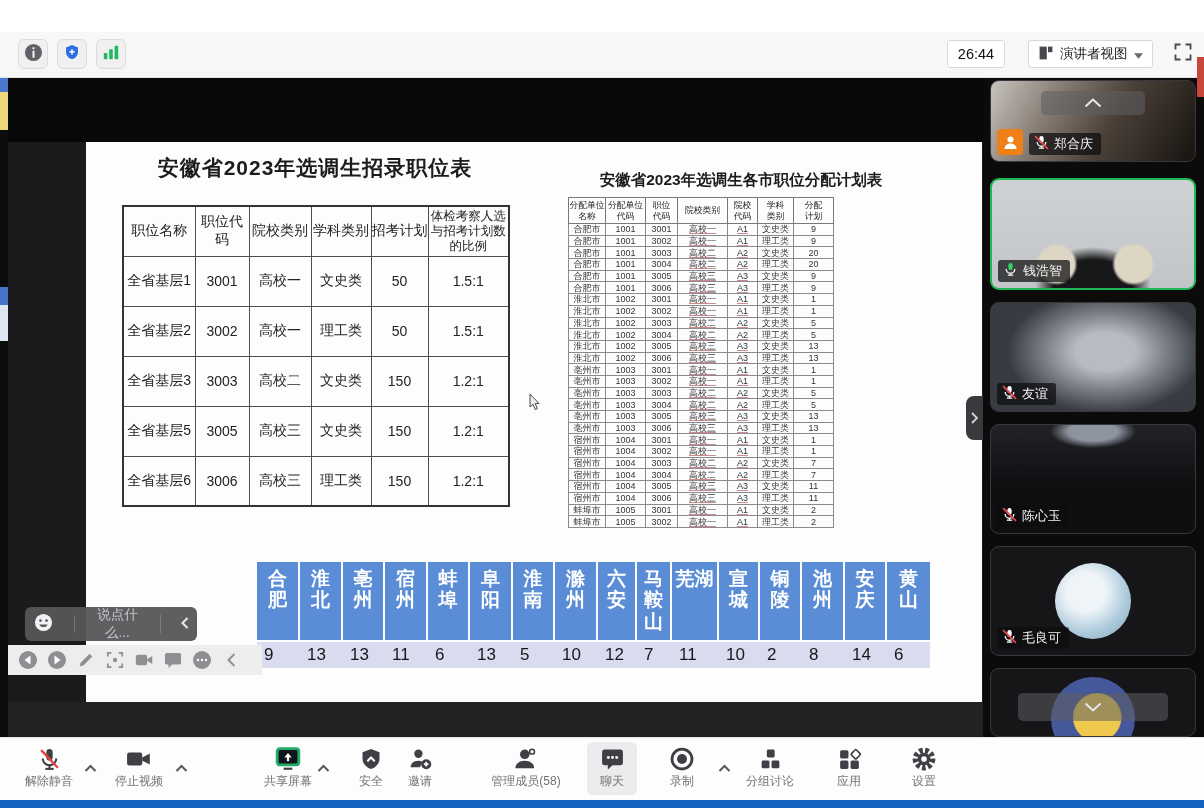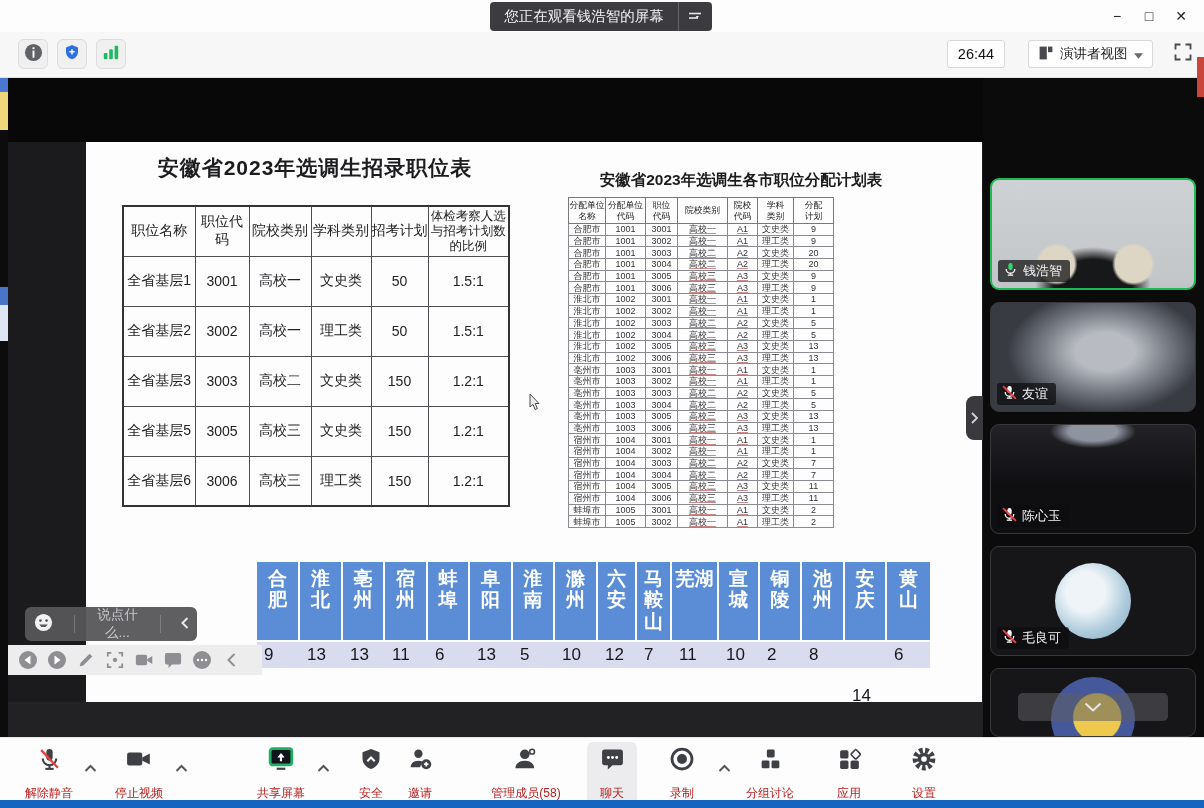--- a/index.html
+++ b/index.html
@@ -65,48 +65,31 @@
   .v5, .v6 { background:#161619; }
   .avatar { position:absolute; left:50%; transform:translateX(-50%); border-radius:50%; }
   .av5 { top:16px; width:76px; height:76px; background:radial-gradient(circle at 40% 38%,#eef4f8 0 30%,#aecbdc 62%,#7fa3b8 100%); }
   .av6 { top:8px; width:84px; height:84px; background:radial-gradient(circle at 55% 48%,#eec94e 0 37%,#46589c 39%); }
   .namebar { position:absolute; left:6px; bottom:6px; background:rgba(12,12,14,.72); border-radius:3px; padding:2px 8px 2px 5px; display:flex; align-items:center; gap:5px; font-size:13px; color:#f2f2f4; white-space:nowrap; }
   .badge { position:absolute; left:6px; bottom:6px; width:26px; height:26px; background:#ef8018; border-radius:4px; display:flex; align-items:center; justify-content:center; }
   .tscroll { position:absolute; left:50%; transform:translateX(-50%); background:rgba(95,95,99,.55); border-radius:5px; display:flex; align-items:center; justify-content:center; cursor:pointer; }
 
   
   .toolbar { position:absolute; top:737px; left:0; width:1204px; height:63px; background:#fdfdfe; border-top:1px solid #e6e6e6; }
-  .titem { position:absolute; top:8px; transform:translateX(-50%); display:flex; flex-direction:column; align-items:center; gap:13px; font-size:12px; color:#b91c1c; white-space:nowrap; cursor:pointer; }
+  .titem { position:absolute; top:8px; transform:translateX(-50%); display:flex; flex-direction:column; align-items:center; gap:1px; font-size:12px; color:#737373; white-space:nowrap; cursor:pointer; }
   .titem .ic { width:26px; height:26px; display:flex; align-items:center; justify-content:center; }
   .titem.active { background:#ececee; border-radius:6px; padding:4px 12px 5px; top:4px; }
   .tchev { position:absolute; top:24px; transform:translateX(-50%); width:16px; height:12px; display:flex; align-items:center; justify-content:center; cursor:pointer; }
   .taskbar { position:absolute; top:800px; left:0; width:1204px; height:8px; background:#1565c0; }
 </style>
 </head>
 <body>
 
 <div class="app">
 
-  <div class="titlebar">
-    <div class="pill">
-      <span class="pill-text">您正在观看钱浩智的屏幕</span>
-      <span class="pill-menu">
-        <svg width="16" height="12" viewBox="0 0 16 12">
-            <line x1="1" y1="2.5" x2="13" y2="2.5" stroke="#e8e8ea" stroke-width="1.6"></line>
-            <line x1="1" y1="7" x2="10" y2="7" stroke="#e8e8ea" stroke-width="1.6"></line>
-            <path d="M11.5 7l4 0-2 3.4z" fill="#e8e8ea" transform="translate(-1.5,-0.6) scale(0.8)"></path>
-          </svg>
-      </span>
-    </div>
-    <div class="win-controls">
-      <span class="wc">−</span>
-      <span class="wc">□</span>
-      <span class="wc">✕</span>
-    </div>
-  </div>
 
   <div class="statusbar">
     <div class="sb-btn" style="left:18px">
       <span><svg width="19" height="19" viewBox="0 0 20 20">
             <circle cx="10" cy="10" r="9" fill="#5f6368"></circle>
             <rect x="9" y="4.5" width="2" height="2" fill="#fff"></rect>
             <rect x="9" y="8" width="2" height="7.5" fill="#fff"></rect>
           </svg></span>
     </div>
     <div class="sb-btn" style="left:57px">
@@ -524,21 +507,21 @@
             <div class="n" style="width: 42px;">6</div>
             <div class="n" style="width: 43px;">13</div>
             <div class="n" style="width: 42px;">5</div>
             <div class="n" style="width: 43px;">10</div>
             <div class="n" style="width: 39px;">12</div>
             <div class="n" style="width: 35px;">7</div>
             <div class="n" style="width: 47px;">11</div>
             <div class="n" style="width: 41px;">10</div>
             <div class="n" style="width: 42px;">2</div>
             <div class="n" style="width: 43px;">8</div>
-            <div class="n" style="width: 42px; margin-top: 41px;">14</div>
+            <div class="n" style="width: 42px;">14</div>
             <div class="n" style="width: 43px;">6</div>
           </div>
       </div>
 
       <div class="share-bottom"></div>
 
       <div class="mini-strip">
         <span class="mini-ic">
             <svg width="20" height="20" viewBox="0 0 20 20">
               <circle cx="10" cy="10" r="9" fill="#8f8f93"></circle>
@@ -610,20 +593,43 @@
       </div>
 
       <span class="cursor">
         <svg width="12" height="17" viewBox="0 0 12 17">
             <polygon points="1,0 1,13 4,10.4 6.2,15.6 8.4,14.6 6.2,9.5 10,9.5" fill="#ececec" stroke="#4a4a4a" stroke-width="1"></polygon>
           </svg>
       </span>
     </div>
 
     <div class="sidebar" id="participants">
+        <div class="tile v1" style="top: 2px; height: 82px;">
+          <div class="tscroll" style="top: 10px; width: 104px; height: 24px;">
+            <svg width="18" height="10" viewBox="0 0 18 10" fill="none" stroke="#e8e8ea" stroke-width="2">
+              <path d="M1.5 8.5L9 1.5l7.5 7"></path>
+            </svg>
+          </div>
+          <div class="badge">
+            <svg width="17" height="17" viewBox="0 0 20 20">
+              <circle cx="10" cy="6.5" r="3.6" fill="#fff"></circle>
+              <path d="M3 17.5c0-3.9 3.1-6.3 7-6.3s7 2.4 7 6.3z" fill="#fff"></path>
+            </svg>
+          </div>
+          <div class="namebar" style="left: 38px;">
+            <span><svg width="15" height="15" viewBox="0 0 14 14" fill="none" stroke="#fff" stroke-width="1.2">
+                <rect x="5" y="1" width="4" height="6.5" rx="2" fill="#fff" stroke="none"></rect>
+                <path d="M3 6.5a4 4 0 0 0 8 0"></path>
+                <line x1="7" y1="10.5" x2="7" y2="12"></line>
+                <line x1="4.5" y1="12.3" x2="9.5" y2="12.3"></line>
+                <line x1="1" y1="1" x2="13" y2="13" stroke="#e5484d" stroke-width="1.7"></line>
+              </svg></span>
+            <span>郑合庆</span>
+          </div>
+        </div>
         <div class="tile v2 active" style="top: 100px; height: 112px;">
           <div class="namebar">
             <span><svg width="15" height="15" viewBox="0 0 14 14" fill="none" stroke="#fff" stroke-width="1.2">
                 <rect x="5" y="1" width="4" height="6.5" rx="2" fill="#2fd566" stroke="none"></rect>
                 <path d="M3 6.5a4 4 0 0 0 8 0"></path>
                 <line x1="7" y1="10.5" x2="7" y2="12"></line>
                 <line x1="4.5" y1="12.3" x2="9.5" y2="12.3"></line>
               </svg></span>
             <span>钱浩智</span>
           </div>
@@ -702,21 +708,21 @@
             <path d="M15 11.5v-3l7-3.5v10z" fill="#3f3f46"></path>
           </svg>
         </span>
         <span>停止视频</span>
       </div>
       <div class="tchev" style="left: 181px;">
         <svg width="13" height="9" viewBox="0 0 13 9" fill="none" stroke="#55555a" stroke-width="2">
           <path d="M1.5 7L6.5 2l5 5"></path>
         </svg>
       </div>
-      <div class="titem" style="left: 281px;">
+      <div class="titem" style="left: 288px;">
         <span class="ic">
           <svg width="26" height="26" viewBox="0 0 24 24">
             <rect x="2" y="2.5" width="20" height="15" rx="2.5" fill="#10151c" stroke="#1fae63" stroke-width="2.6"></rect>
             <path d="M11 14v-3.4H8.6L12 6.4l3.4 4.2H13V14z" fill="#fff"></path>
             <line x1="8" y1="21" x2="16" y2="21" stroke="#3f3f46" stroke-width="2"></line>
           </svg>
         </span>
         <span>共享屏幕</span>
       </div>
       <div class="tchev" style="left: 323px;">

